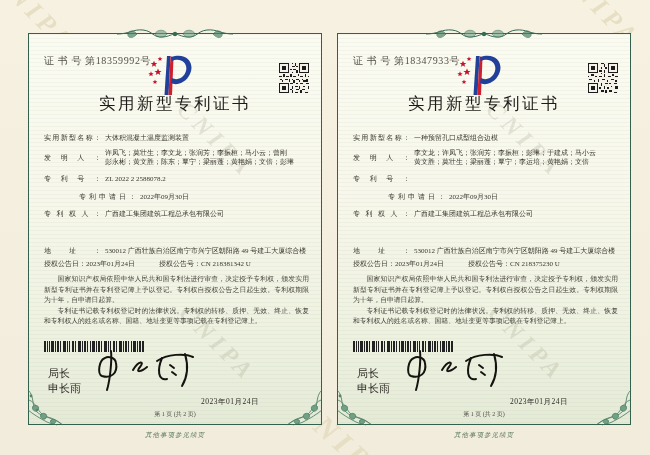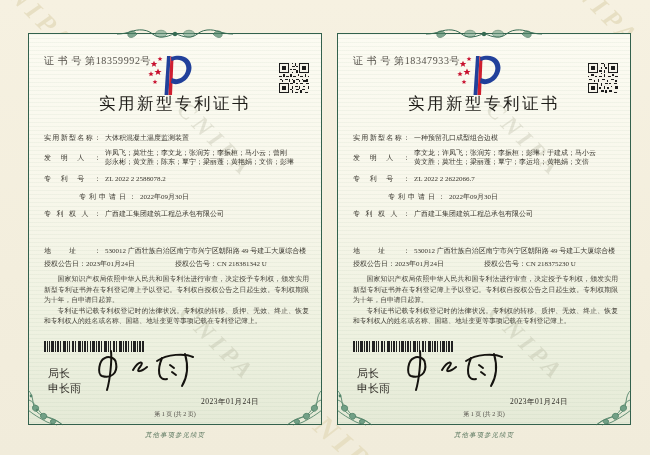--- a/index.html
+++ b/index.html
@@ -49,21 +49,21 @@
   .fields{position:absolute;top:100px;left:15px;right:12px;font-size:7px;line-height:9px;color:#3a372f;}
   .row{display:flex;align-items:center;}
   .lab{flex:none;display:inline-block;width:57px;text-align:justify;text-align-last:justify;margin-right:4px;}
   .val{flex:1;}
   .r-name{margin-bottom:6px;}
   .r-inv{margin-bottom:8px;}
   .r-pat{margin-bottom:9px;}
   .r-fil{margin-bottom:8px;margin-left:35px;}
   .r-own{margin-bottom:10px;}
   .r-addr{margin-bottom:4px;margin-top:28px;}
-  .r-grant{display:flex;gap:40px;}
+  .r-grant{display:flex;gap:24px;}
   .grant-item{display:flex;}
   .grant-item .g-lab{white-space:pre;}
   .paras{
     position:absolute;top:240px;left:15px;right:12px;
     font-size:6.8px;line-height:10.6px;text-align:justify;color:#46433b;
   }
   .paras p{margin:0;text-indent:2em;}
   .barcode{position:absolute;top:307px;left:15px;width:102px;height:11px;}
   .director{position:absolute;top:332px;left:19px;font-size:11px;line-height:15px;color:#2e2b26;}
   .signature{position:absolute;top:314px;left:62px;}
@@ -330,21 +330,20 @@
       </div>
       <div class="row r-inv">
         <span class="lab">发明人：</span>
         <span class="val">
           <span style="display:block">李文龙；许凤飞；张润芳；李振桓；彭琳；于建成；马小云</span>
           <span style="display:block">黄文胜；莫壮生；梁丽蓬；覃宁；李运培；黄艳娟；文倍</span>
         </span>
       </div>
       <div class="row r-pat">
         <span class="lab">专利号：</span>
-        <span class="val">ZL 2022 2 2622066.7</span>
       </div>
       <div class="row r-fil">
         <span class="lab">专利申请日：</span>
         <span class="val">2022年09月30日</span>
       </div>
       <div class="row r-own">
         <span class="lab">专利权人：</span>
         <span class="val">广西建工集团建筑工程总承包有限公司</span>
       </div>
       <div class="row r-addr">

